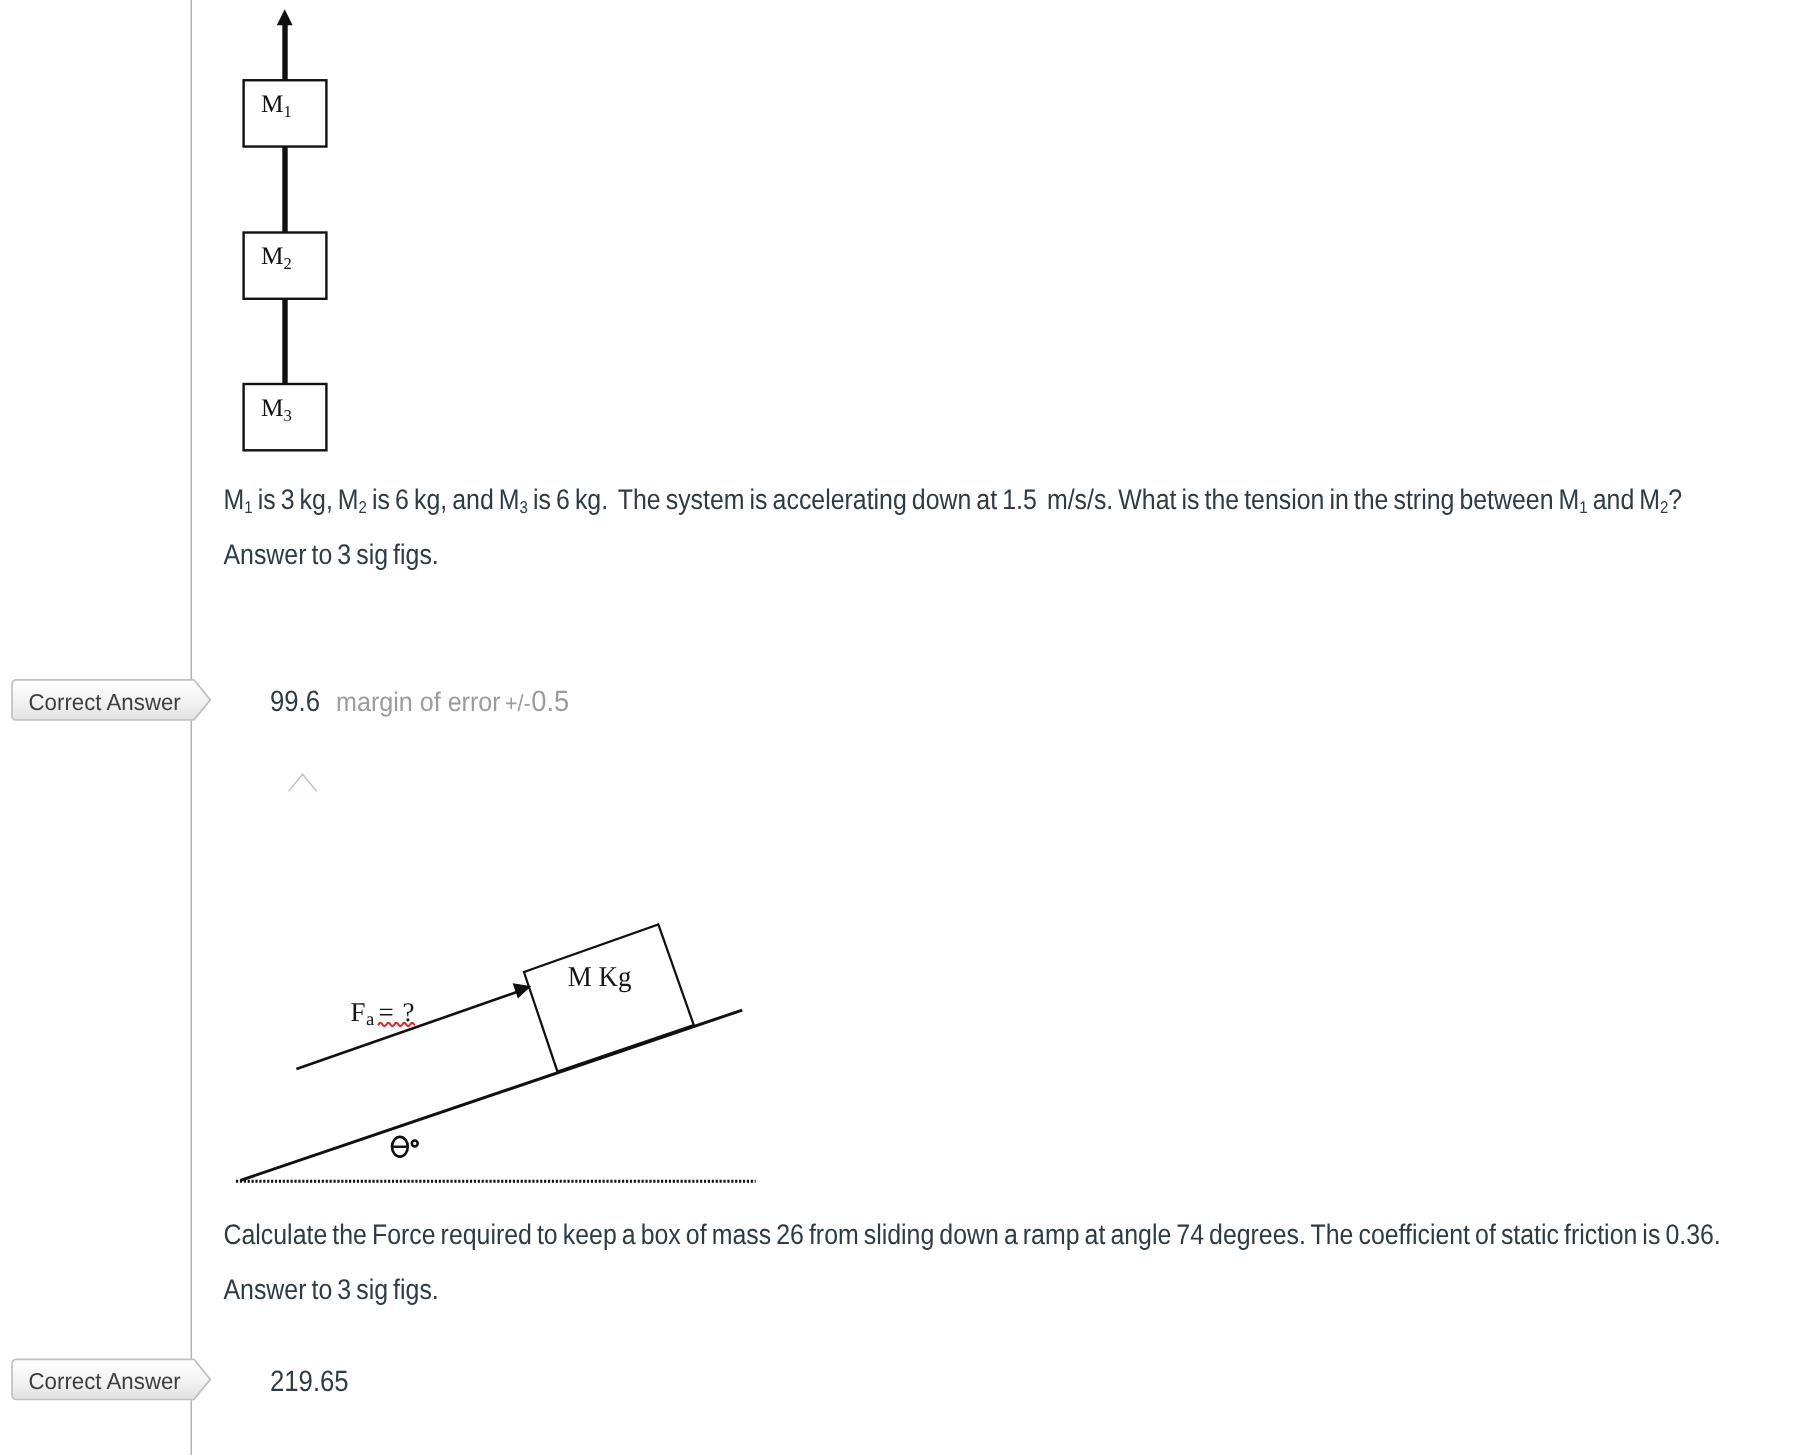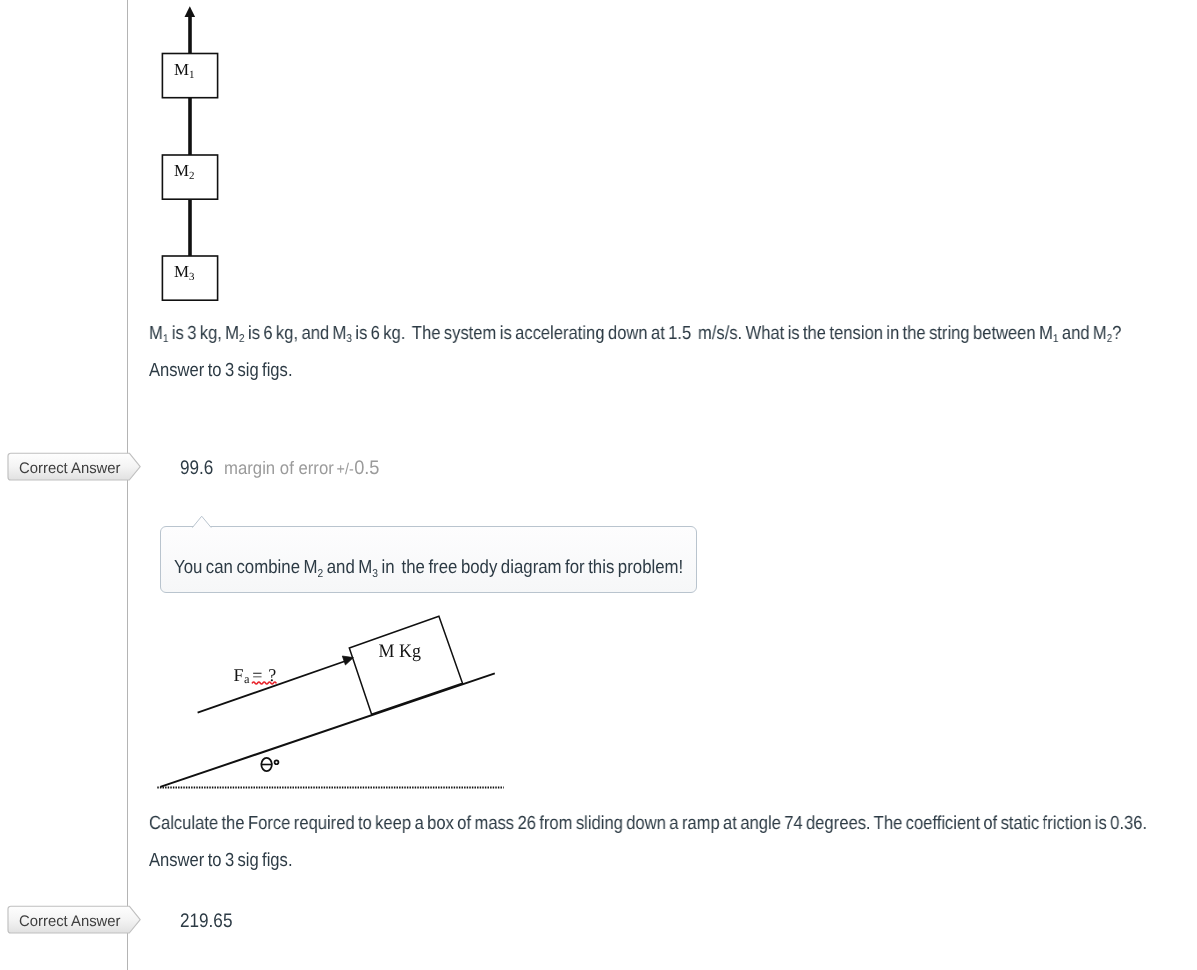--- a/index.html
+++ b/index.html
@@ -117,23 +117,20 @@
   <div class="ans-margin" style="left:224.4px;top:456.5px;">
     <span>margin of error</span>
     <span class="pm">+/-</span>
     <span class="mv">0.5</span>
   </div>
 
   <svg class="callout-arrow" style="left:190px;top:514px;z-index:3;" width="26" height="16" viewBox="0 0 26 16">
     <path d="M2.4 13.4 L11.7 2.2 L21.2 13.4 L21.2 15.2 L2.4 15.2 Z" fill="#fdfdfe"></path>
     <path d="M2.4 13.6 L11.7 2.2 L21.2 13.6" fill="none" stroke="#b9c4ce" stroke-width="1" stroke-linejoin="miter" stroke-linecap="butt"></path>
   </svg>
-  <div class="callout" style="left:160px;top:526px;width:537px;height:67px;">
-    <div class="callout-text">You can combine M<sub>2</sub> and M<sub>3</sub> in&nbsp; the free body diagram for this problem!</div>
-  </div>
 
   <svg class="dg" style="left:155px;top:605px;" width="360" height="195" viewBox="0 0 360 195">
 
     <line x1="2.3" y1="182.5" x2="348.8" y2="182.5" stroke="#101010" stroke-width="2.0" stroke-dasharray="1.45 1.15" stroke-linecap="butt"></line>
 
     <line x1="5.3" y1="181.9" x2="339.8" y2="68.4" stroke="#101010" stroke-width="2.0" stroke-linecap="butt"></line>
 
     <path d="M194.3 43.0 L283.9 11.3 L307.5 78.3 L216.6 109.3 Z" fill="#ffffff" stroke="#101010" stroke-width="1.5" stroke-linejoin="miter"></path>
 
     <line x1="42.6" y1="107.7" x2="190.5" y2="56.0" stroke="#101010" stroke-width="1.75"></line>

